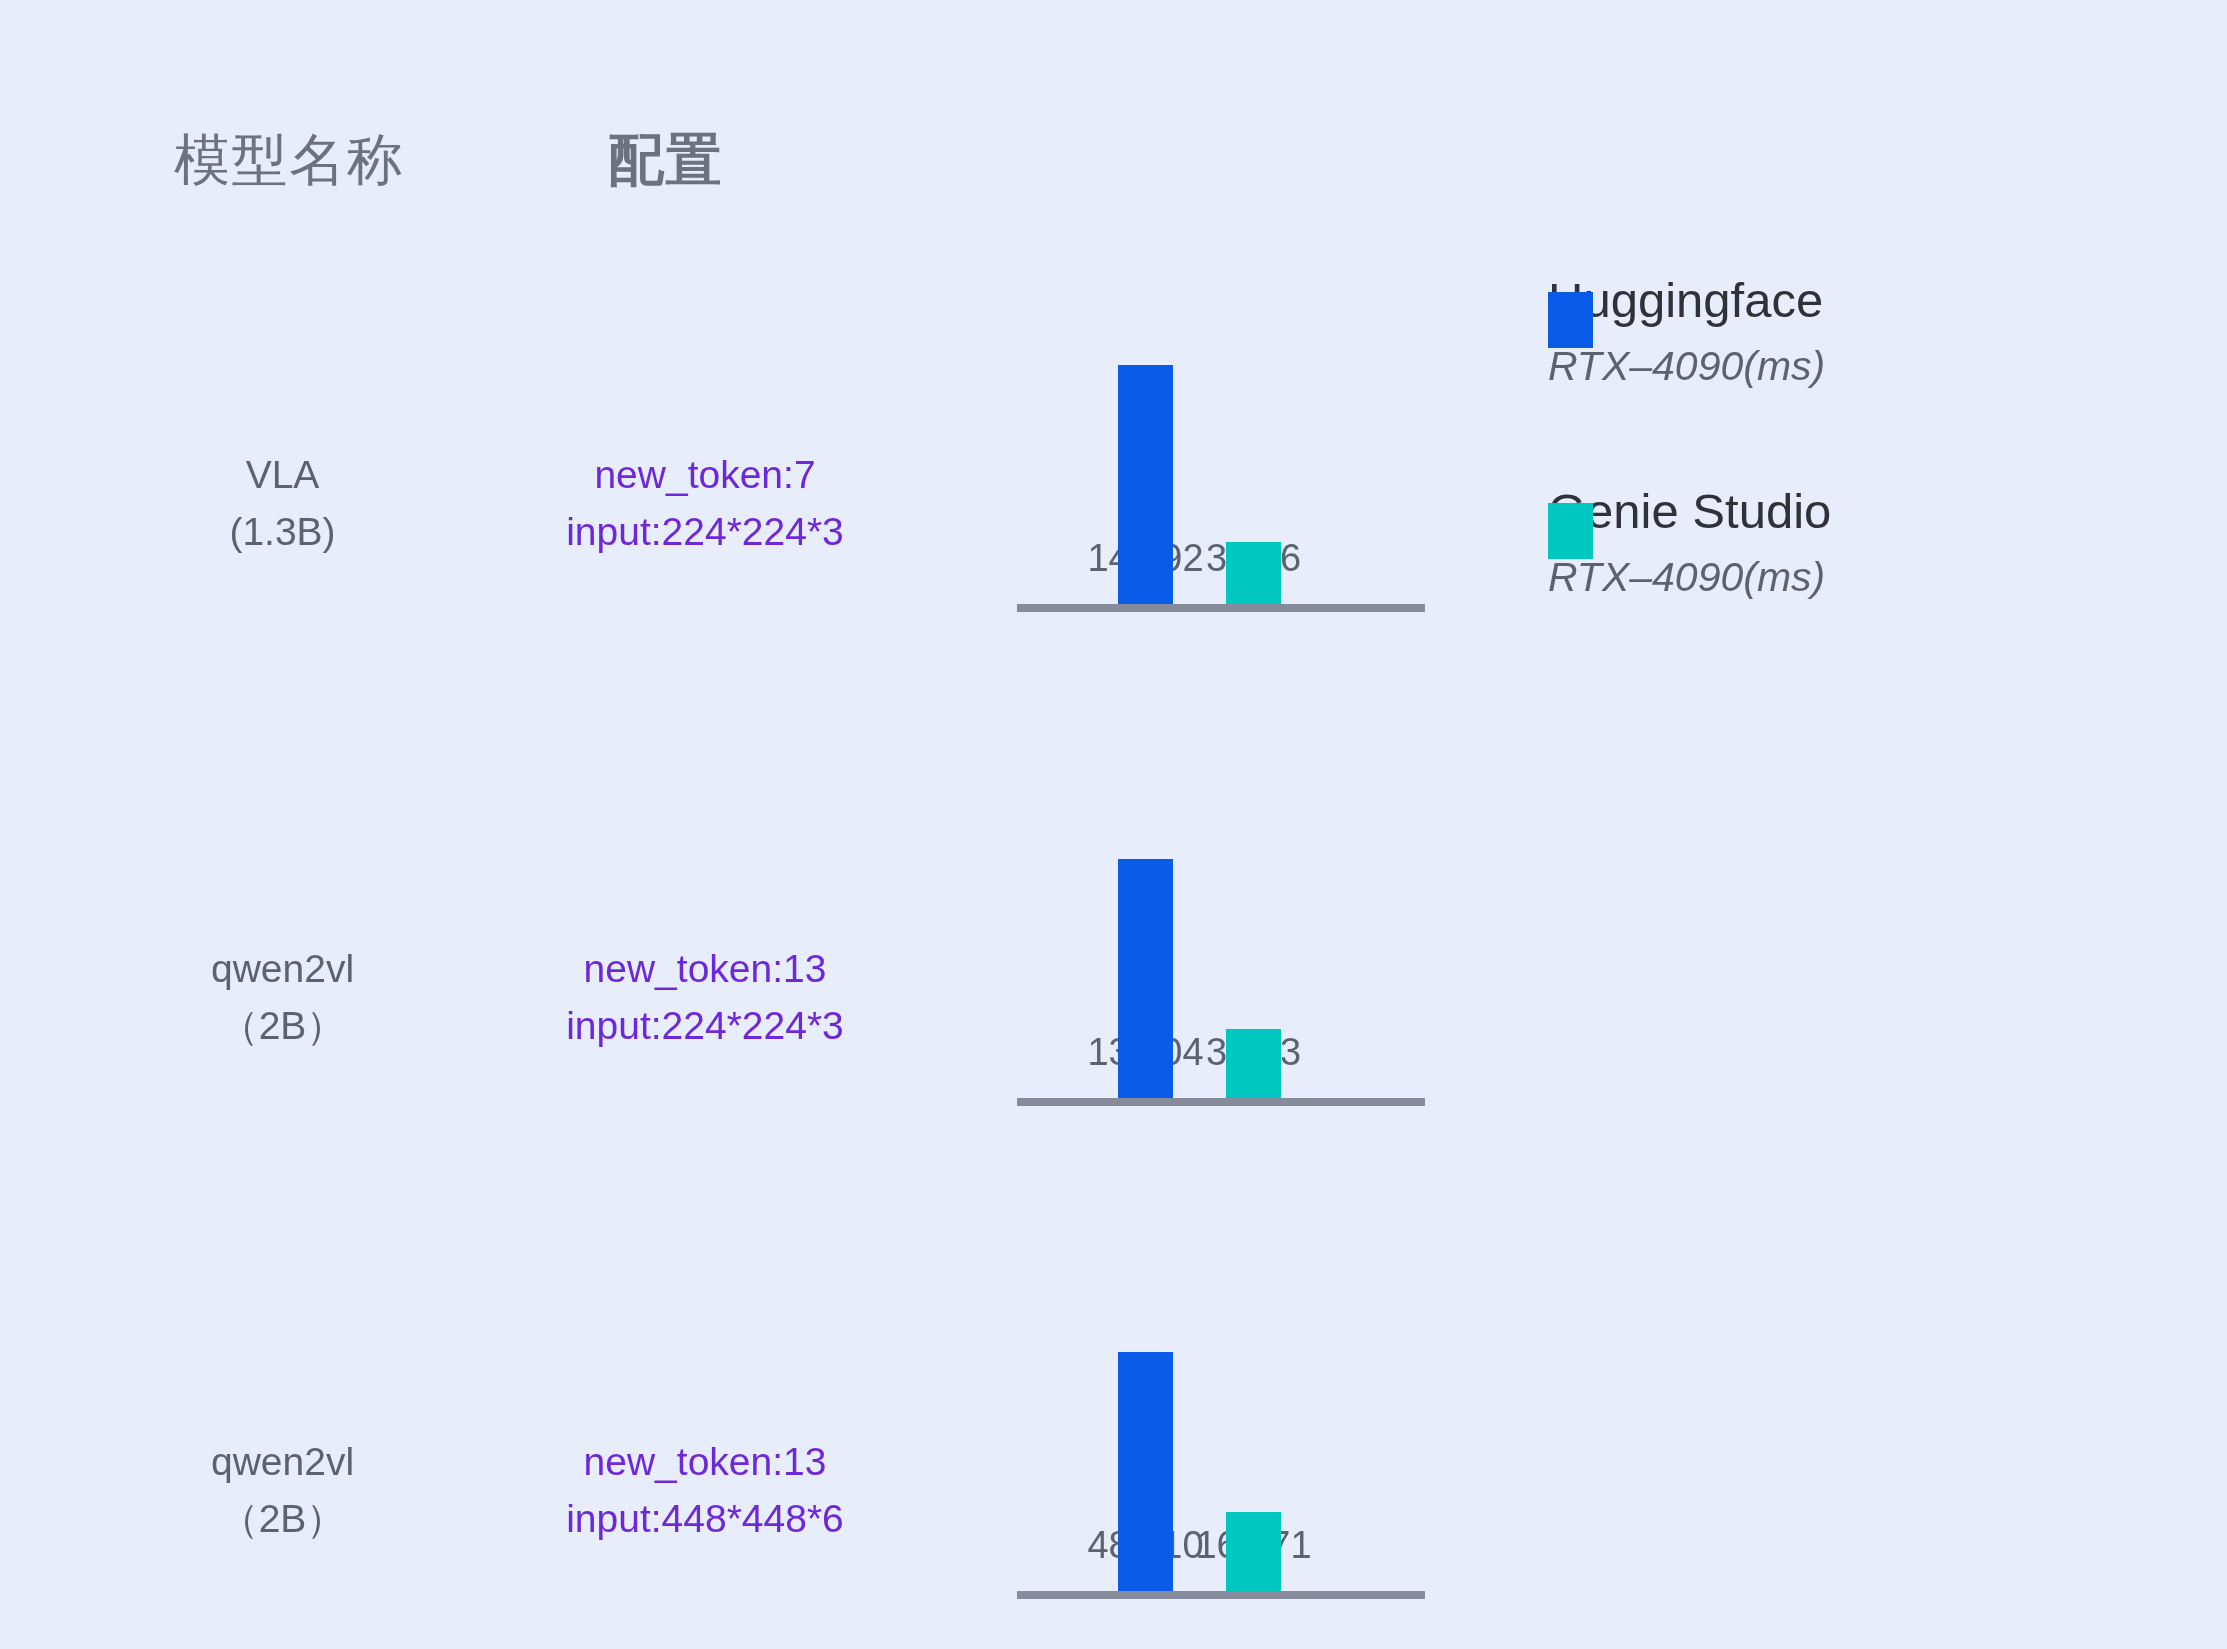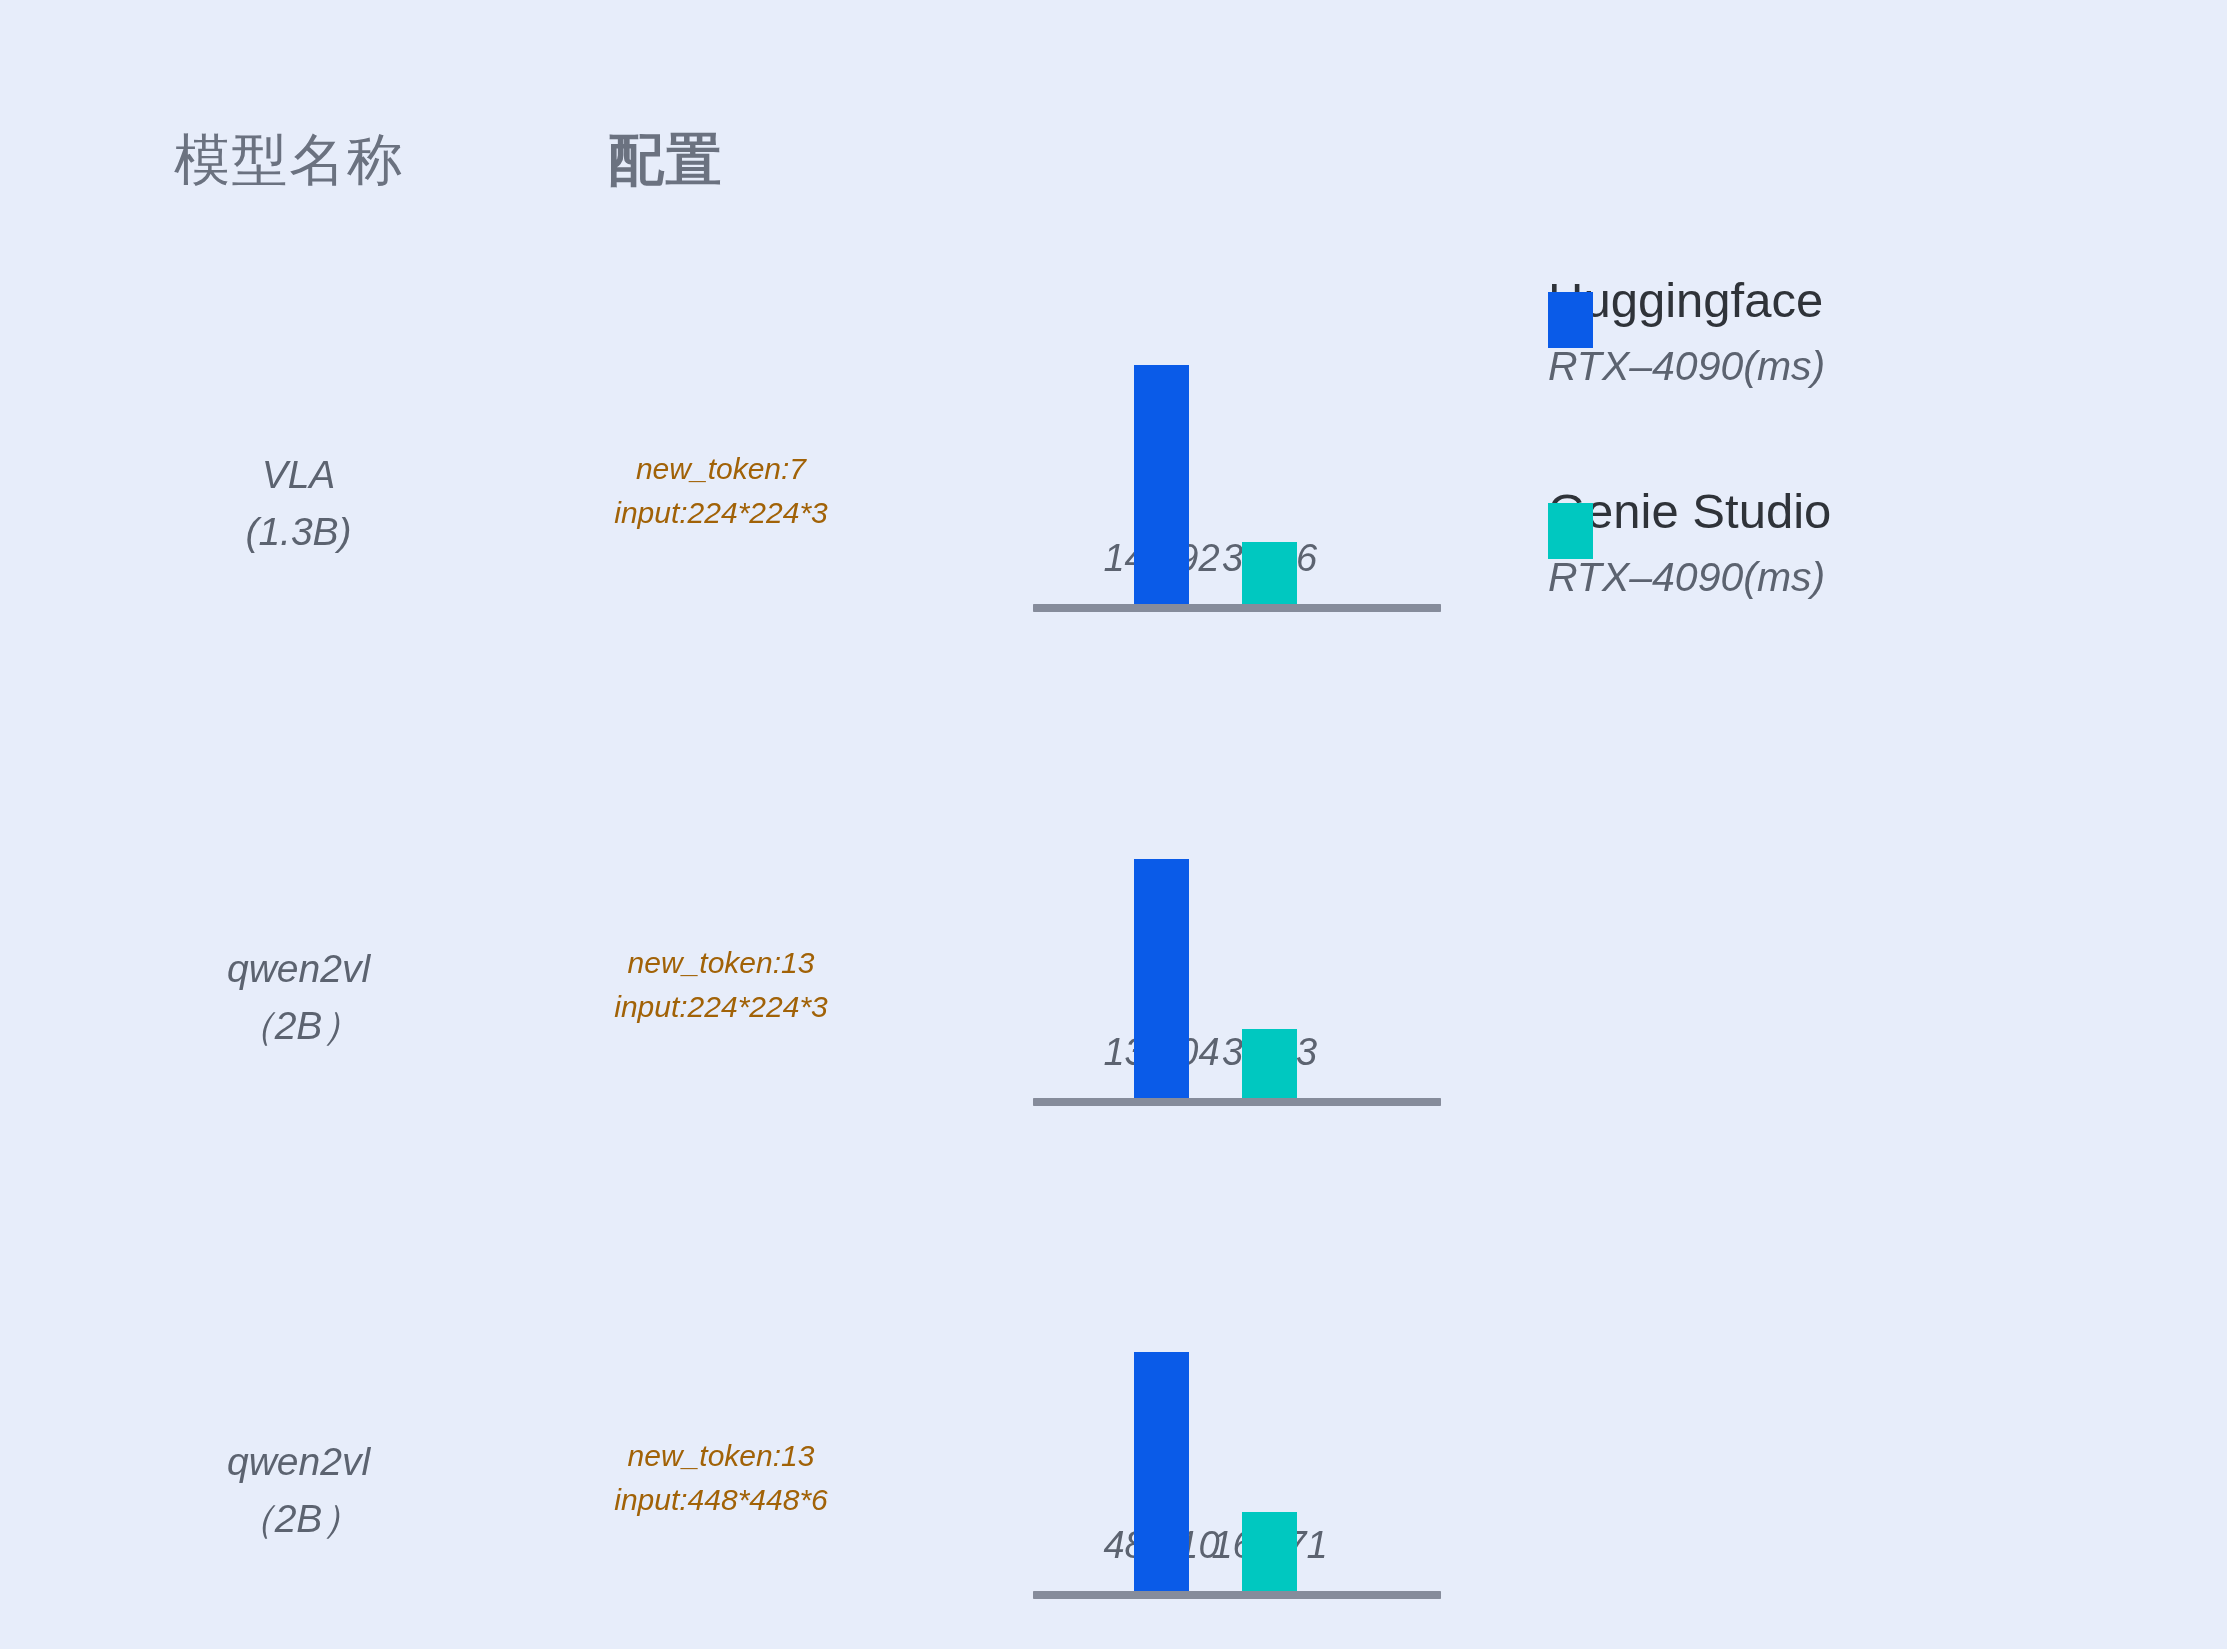--- a/index.html
+++ b/index.html
@@ -31,24 +31,23 @@
     letter-spacing: 1.6px;
     white-space: nowrap;
     line-height: 1;
   }
   #header-model  { left: 174px; top: 132px; text-align: right; }
   #header-config { left: 608px; top: 132px; font-weight: bold; }
 
   
   .row {
     position: absolute;
-    left: 16px;
+    left: 0;
     width: 1988px;
     height: 392px;
-    font-style: italic;
   }
   #row-0 { top: 298px; }
   #row-1 { top: 792px; }
   #row-2 { top: 1285px; }
 
   
   .cell-model {
     position: absolute;
     left: 102px;
     width: 361px;
@@ -59,22 +58,22 @@
     line-height: 1.45;
     white-space: nowrap;
   }
   
   .cell-config {
     position: absolute;
     left: 462px;
     width: 486px;
     top: 149px;
     text-align: center;
-    color: #a16207;
-    font-size: 30px;
+    color: #6d28d9;
+    font-size: 39px;
     line-height: 1.45;
     white-space: nowrap;
   }
   .cell-line { display: block; }
 
   
   .plot {
     position: absolute;
     left: 1017px;
     top: 0;

